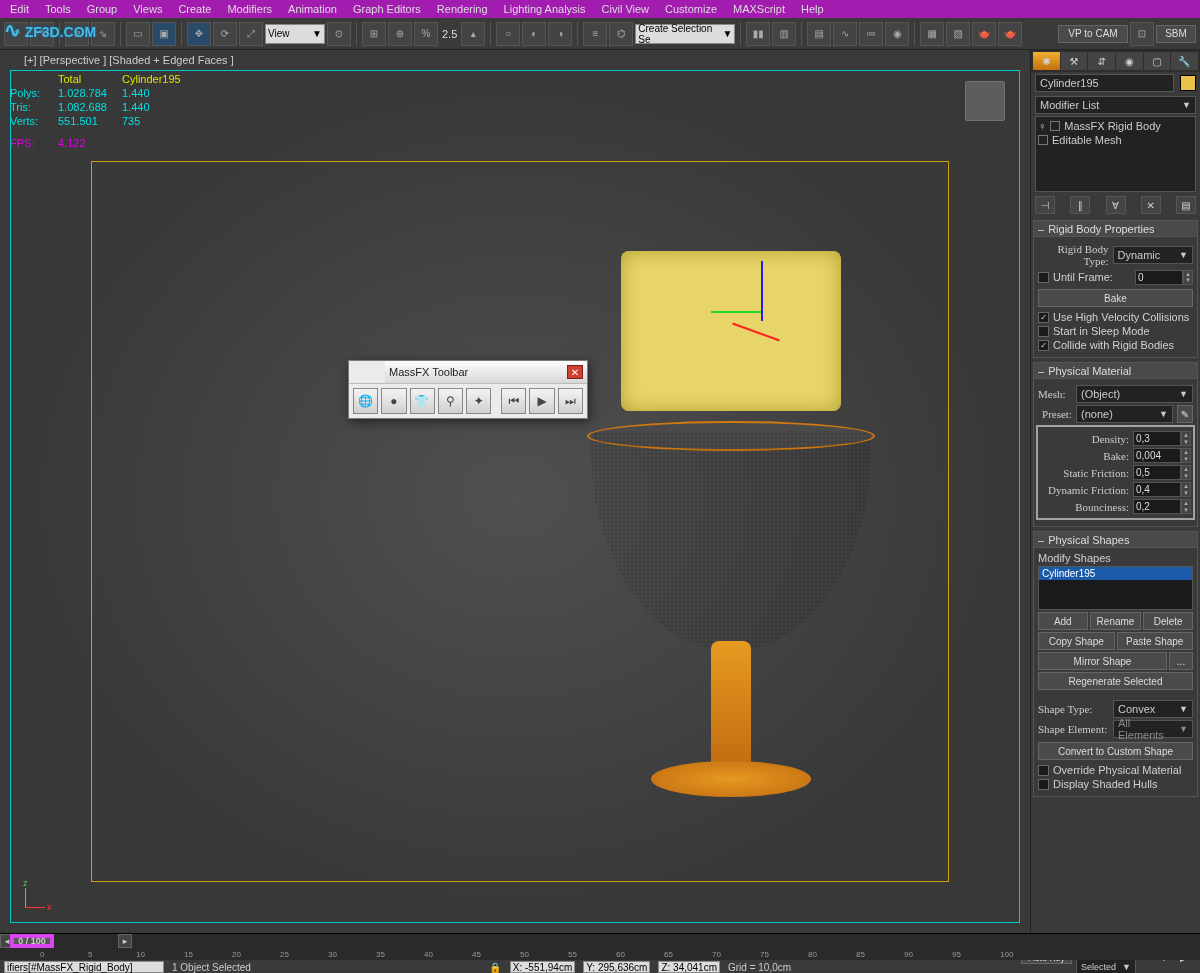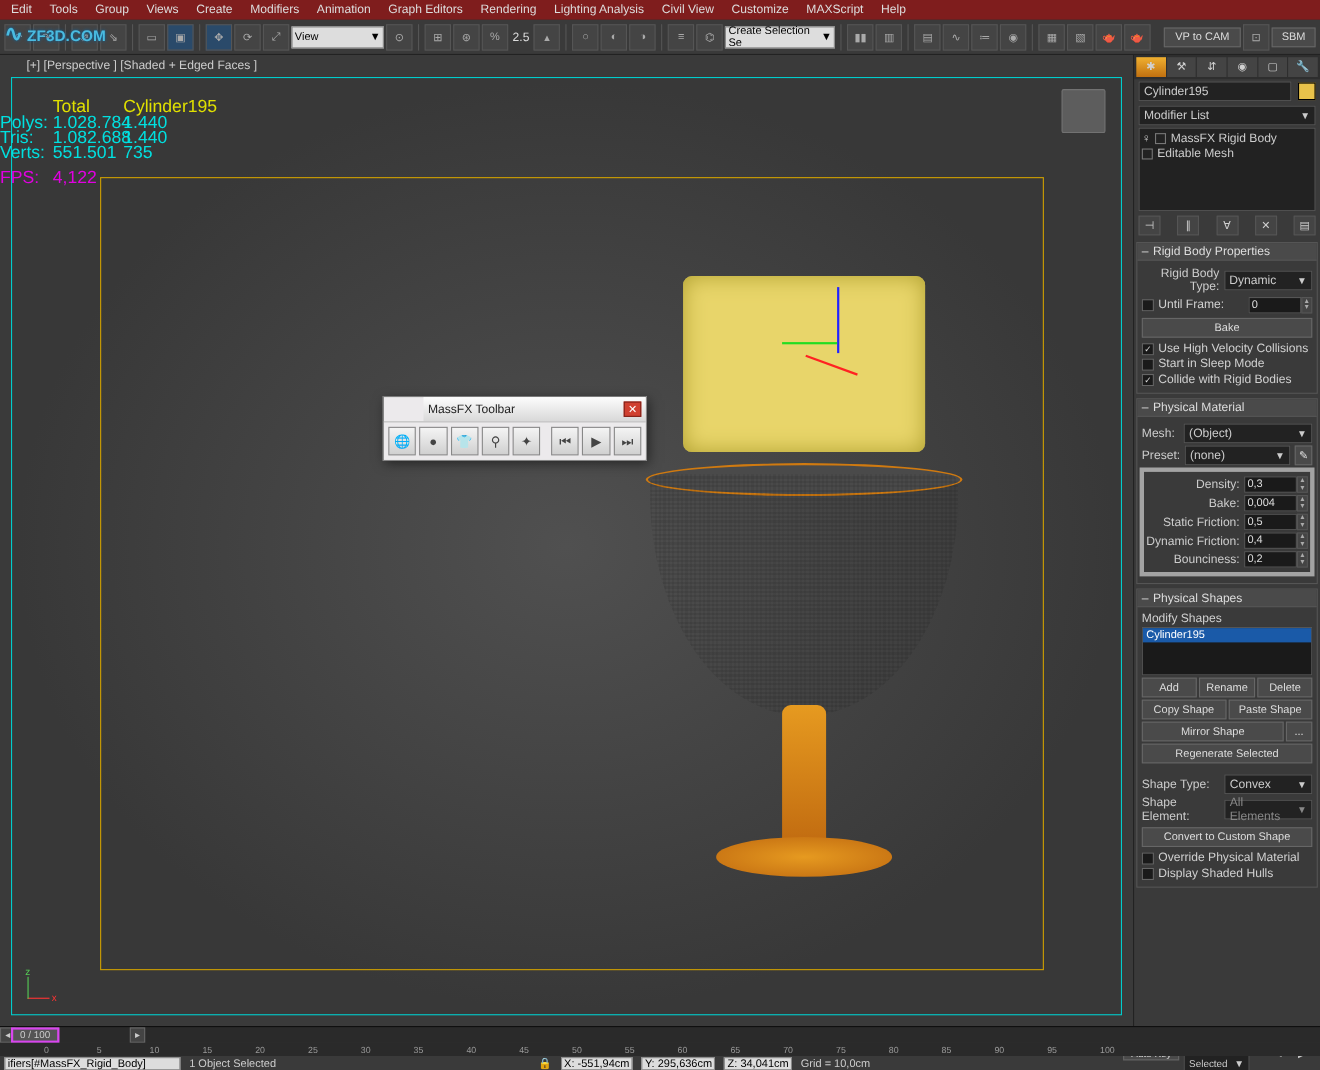--- a/index.html
+++ b/index.html
@@ -1,28 +1,28 @@
 <!DOCTYPE html>
 <html><head>
 <meta charset="utf-8">
 <style>
   * { box-sizing: border-box; margin: 0; padding: 0; font-family: "Segoe UI", Tahoma, sans-serif; }
   body { width: 1200px; height: 973px; background: #2a2a2a; color: #c0c0c0; font-size: 11px; overflow: hidden; position: relative; }
-  .menubar { background: #7f1d1d; height: 18px; display: flex; align-items: center; padding: 0 4px; gap: 4px; font-size: 11px; color: #ddd; }
+  .menubar { background: #a21caf; height: 18px; display: flex; align-items: center; padding: 0 4px; gap: 4px; font-size: 11px; color: #ddd; }
   .menubar span { padding: 0 6px; cursor: default; }
   .toolbar { background: #3a3a3a; height: 32px; display: flex; align-items: center; padding: 0 4px; gap: 2px; border-bottom: 1px solid #222; }
   .toolbar .sep { width: 1px; height: 24px; background: #555; margin: 0 3px; }
   .toolbar .btn { width: 24px; height: 24px; background: #444; border: 1px solid #555; display: flex; align-items: center; justify-content: center; color: #aaa; font-size: 10px; }
   .toolbar .btn.blue { background: #2a4a6a; }
   .toolbar .dropdown { height: 20px; background: #ddd; border: 1px solid #888; font-size: 10px; color: #000; padding: 0 2px; display: flex; align-items: center; }
   .logo { position: absolute; top: 18px; left: 4px; color: #4abbe0; font-weight: bold; font-size: 14px; z-index: 5; text-shadow: 0 0 3px #06a; }
   .main { display: flex; height: calc(973px - 18px - 32px - 40px); }
   .viewport-area { flex: 1; background: #3a3a3a; position: relative; overflow: hidden; }
   .viewport-label { position: absolute; top: 4px; left: 6px; color: #ccc; font-size: 11px; z-index: 3; padding-left: 18px; }
-  .viewport-stats { position: absolute; top: 22px; left: 0; z-index: 3; font-size: 16px; line-height: 14px; margin-top: 19px; }
+  .viewport-stats { position: absolute; top: 22px; left: 10px; z-index: 3; font-size: 11px; line-height: 14px; }
   .stat-hdr { color: #e0e000; }
   .stat-cyan { color: #00e0e0; }
   .stat-mag { color: #e000e0; }
   .viewport-frame { position: absolute; top: 20px; left: 10px; right: 10px; bottom: 10px; border: 1px solid #00cccc; background: radial-gradient(ellipse at center, #505050 0%, #383838 70%); }
   .safe-frame { position: absolute; top: 90px; left: 80px; right: 70px; bottom: 40px; border: 1px solid #d0a000; }
   .viewcube { position: absolute; top: 10px; right: 14px; width: 40px; height: 40px; background: #777; border: 1px solid #999; opacity: .6; border-radius: 2px; }
   .axis-gizmo { position: absolute; bottom: 14px; left: 14px; width: 30px; height: 30px; }
   .axis-gizmo .x { position: absolute; bottom: 0; left: 0; width: 20px; height: 1px; background: #f33; }
   .axis-gizmo .y { position: absolute; bottom: 0; left: 0; width: 1px; height: 20px; background: #5c5; }
   .axis-gizmo .xl { position:absolute; bottom:-4px; left:22px; color:#f33; font-size:9px; }
@@ -57,36 +57,36 @@
   .stack .row{display:flex;align-items:center;gap:4px;padding:1px 0;color:#ccc;}
   .stack .eye{width:10px;height:10px;border:1px solid #777;}
   .stack-btns{display:flex;justify-content:space-between;padding:2px 4px;gap:2px;}
   .stack-btns .mb{width:20px;height:18px;background:#444;border:1px solid #555;display:flex;align-items:center;justify-content:center;font-size:10px;}
   .rollout{margin:4px 2px;border:1px solid #555;}
   .rollout.highlight{border:2px solid #f00;padding:2px;}
   .rollout .hdr{height:16px;background:#4a4a4a;display:flex;align-items:center;padding:0 4px;font-size:11px;color:#ddd;border-bottom:1px solid #555;}
   .rollout .hdr::before{content:"–";margin-right:4px;color:#ddd;}
   .rollout .content{padding:4px;}
   .row2{display:flex;align-items:center;justify-content:space-between;margin:2px 0;gap:4px;}
-  .row2 .lbl{color:#ccc;font-size:11px;text-align:right;flex:1;}
+  .row2 .lbl{color:#ccc;font-size:11px;text-align:right;flex:1;font-family:Liberation Serif, serif;}
   .spin{display:flex;align-items:center;}
   .spin input{width:48px;height:15px;background:#1a1a1a;border:1px solid #555;color:#ddd;font-size:10px;padding:0 2px;}
   .spin .ar{width:10px;height:15px;background:#444;border:1px solid #555;font-size:7px;display:flex;flex-direction:column;}
   .spin .ar div{flex:1;display:flex;align-items:center;justify-content:center;color:#aaa;line-height:6px;}
   .pbtn{height:18px;background:#4a4a4a;border:1px solid #666;display:flex;align-items:center;justify-content:center;color:#ddd;font-size:10px;padding:0 6px;}
   .chk{display:flex;align-items:center;gap:4px;margin:2px 0;}
   .chk .box{width:11px;height:11px;background:#1a1a1a;border:1px solid #666;display:flex;align-items:center;justify-content:center;font-size:8px;color:#ddd;}
   .listbox{height:44px;background:#1a1a1a;border:1px solid #555;margin:2px 0;}
   .listbox .item{background:#1a5aa8;color:#fff;padding:1px 3px;font-size:10px;}
   .btnrow{display:flex;gap:2px;margin:2px 0;}
   .btnrow .pbtn{flex:1;}
   
   .bottom{position:absolute;bottom:0;left:0;right:0;height:40px;background:#3a3a3a;border-top:1px solid #000;}
   .timeline{height:14px;background:#2a2a2a;display:flex;align-items:center;font-size:9px;color:#ccc;position:relative;}
-  .timeline .slider{position:absolute;left:10px;top:0;height:14px;width:44px;background:#555;border:2px solid #d946ef;display:flex;align-items:center;justify-content:center;font-size:9px;}
+  .timeline .slider{position:absolute;left:10px;top:0;height:14px;width:44px;background:#555;border:4px solid #d946ef;display:flex;align-items:center;justify-content:center;font-size:9px;font-weight:bold;}
   .timeline .ar{width:14px;height:14px;background:#444;border:1px solid #666;display:flex;align-items:center;justify-content:center;}
   .ruler{height:12px;background:#2a2a2a;display:flex;align-items:center;font-size:8px;color:#999;padding-left:40px;gap:0;position:relative;}
   .ruler span{position:absolute;}
   .status{height:14px;background:#3a3a3a;display:flex;align-items:center;font-size:10px;color:#ccc;gap:8px;padding:0 4px;}
   .status .field{background:#ddd;color:#000;padding:0 2px;border:1px solid #888;height:12px;}
   .status .right{margin-left:auto;display:flex;gap:4px;align-items:flex-start;}
 </style>
 </head>
 <body>
 
@@ -117,21 +117,21 @@
   <div class="sep"></div>
   <div class="btn">⇗</div>
   <div class="btn">⇘</div>
   <div class="sep"></div>
   <div class="btn">▭</div>
   <div class="btn blue">▣</div>
   <div class="sep"></div>
   <div class="btn blue">✥</div>
   <div class="btn">⟳</div>
   <div class="btn">⤢</div>
-  <div class="dropdown" style="width:84px">
+  <div class="dropdown" style="width:60px">
       <span>View</span>
       <span style="margin-left:auto">▼</span>
     </div>
   <div class="btn">⊙</div>
   <div class="sep"></div>
   <div class="btn">⊞</div>
   <div class="btn">⊛</div>
   <div class="btn">%</div>
   <div style="color:#ddd;font-size:11px;margin:0 2px">2.5</div>
   <div class="btn">▴</div>
@@ -304,21 +304,21 @@
             </div>
           </div>
         <div class="row2">
             <span class="lbl" style="flex:0 0 34px;text-align:right">Preset:</span>
             <div class="combo" style="margin:0;flex:1">
               <span>(none)</span>
               <span class="arr">▼</span>
             </div>
             <div class="pbtn" style="width:16px;padding:0">✎</div>
           </div>
-        <div class="rollout highlight" style="margin:2px -2px;border:4px solid #a3a3a3">
+        <div class="rollout highlight" style="margin:2px -2px;border:2px solid #a3a3a3">
           <div class="row2">
               <span class="lbl">Density:</span>
               <div class="spin">
                 <input value="0,3" style="">
                 <div class="ar">
                   <div>▴</div>
                   <div>▾</div>
                 </div>
               </div>
             </div>

